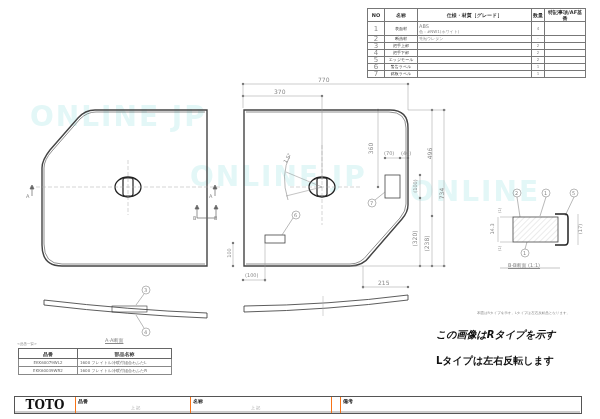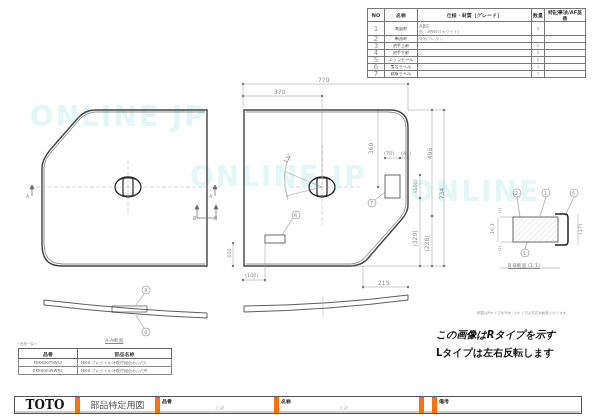--- a/index.html
+++ b/index.html
@@ -14,21 +14,21 @@
   .parts .nm{width:30px;text-align:center;}
   .parts .qty{width:10px;text-align:center;color:#888;}
   .parts .rem{width:38px;}
   .parts tr.tall td{height:13px;}
   
   .models{position:absolute;left:18px;top:348px;width:154px;border-collapse:collapse;font-size:4px;border:1px solid #444;}
   .models th{border:1px solid #666;font-size:5px;height:7px;}
   .models td{border:1px solid #888;height:7px;color:#666;padding:0 2px;}
   .note{position:absolute;font-size:10px;font-weight:bold;color:#111;}
   .title-block{position:absolute;left:14px;top:396px;width:566px;height:16px;border:1px solid #555;display:flex;}
-  .tb-cell{border-right:5px solid #f97316;position:relative;height:16px;}
+  .tb-cell{border-right:1px solid #f97316;position:relative;height:16px;}
   .tb-logo{width:60px;font-family:"DejaVu Serif",serif;font-weight:bold;font-size:12px;line-height:16px;text-align:center;color:#111;}
   .tb-name{width:75px;font-size:9px;line-height:16px;text-align:center;color:#444;}
   .tb-lbl{position:absolute;left:2px;top:1px;font-size:5px;font-weight:bold;color:#222;}
   .tb-val{position:absolute;top:8px;font-size:4px;color:#999;}
   .lbl{position:absolute;font-size:6px;color:#888;}
   .sec{position:absolute;font-size:5px;color:#888;text-decoration:underline;}
   .tiny{position:absolute;font-size:3.5px;color:#888;}
 </style>
 </head>
 <body>
@@ -288,25 +288,24 @@
   </tr>
   <tr>
     <td style="text-align:center;">EKK60039WR2</td>
     <td>1600 フレイトル冷暖付組合わふたR</td>
   </tr>
 </tbody>
   </table>
 
 <span class="tiny" style="left:477px;top:311px;">本図はRタイプを示す。Lタイプは左右反転品となります。</span>
 <div class="note" style="left:436px;top:328px;font-style:italic;">この画像はRタイプを示す</div>
-<div class="note" style="left:436px;top:346px;">Lタイプは左右反転します</div>
+<div class="note" style="left:436px;top:354px;">Lタイプは左右反転します</div>
 
 <div class="title-block">
   <div class="tb-cell tb-logo">TOTO</div>
-  <div class="tb-cell tb-name">部品特定用図</div>
   <div class="tb-cell" style="width:114px;">
     <span class="tb-lbl">品番</span>
     <span class="tb-val" style="left:55px;">上 記</span>
   </div>
   <div class="tb-cell" style="width:140px;">
     <span class="tb-lbl">名称</span>
     <span class="tb-val" style="left:60px;">上 記</span>
   </div>
   <div class="tb-cell" style="width:8px;"></div>
   <div class="tb-cell" style="flex:1;border-right:none;">

